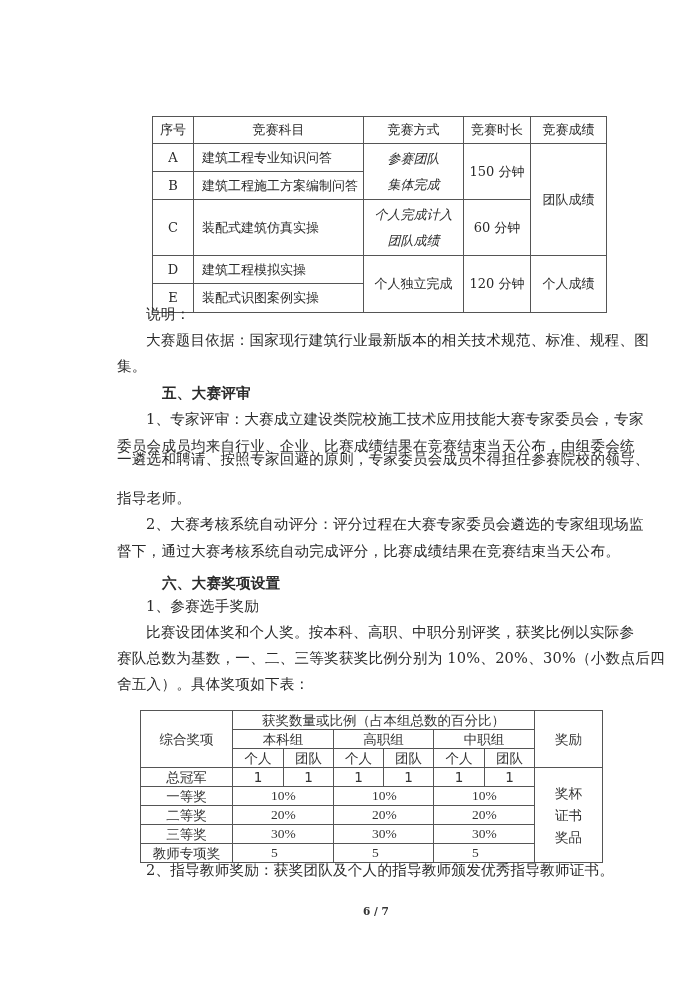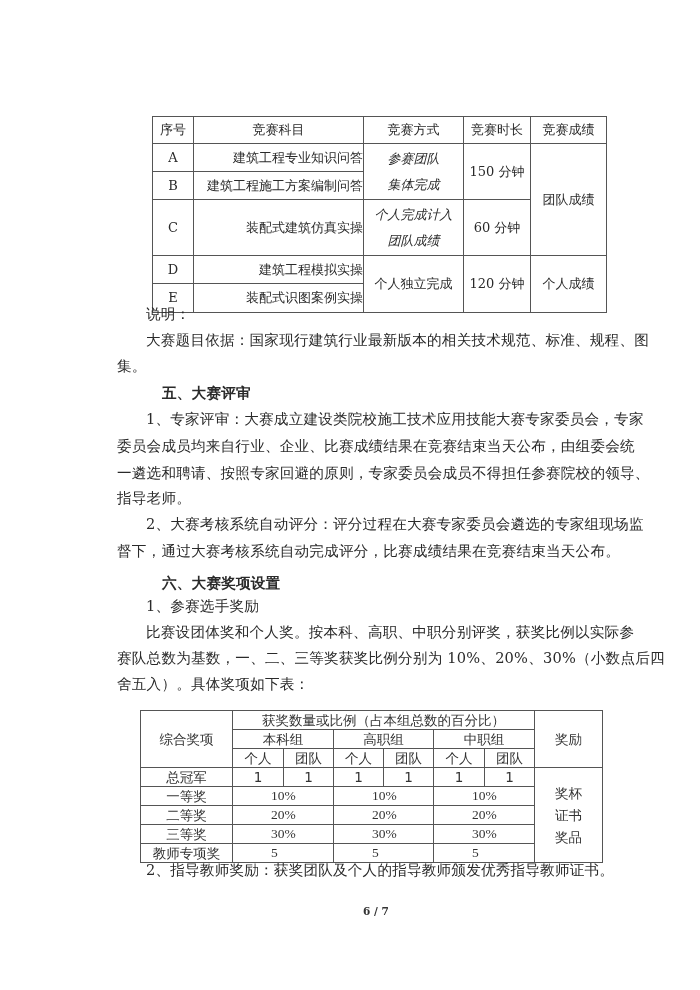--- a/index.html
+++ b/index.html
@@ -5,21 +5,21 @@
   html, body { margin:0; padding:0; }
   body {
     width:700px; height:990px; background:#ffffff; position:relative; overflow:hidden;
     font-family:"DejaVu Serif","Liberation Serif",serif; color:#2a2a2a;
   }
   .page { position:absolute; left:0; top:0; width:700px; height:990px; }
   table { border-collapse:collapse; position:absolute; table-layout:fixed; }
   td, th { border:1px solid #555; padding:0; text-align:center; font-weight:normal; vertical-align:middle; }
   #t1 { left:152px; top:116px; width:454px; font-size:13px; }
   #t1 td { line-height:26px; }
-  #t1 td.left { text-align:right; padding-left:8px; }
+  #t1 td.left { text-align:left; padding-left:8px; }
   #t1 td.stack { line-height:26px;font-style:italic; }
   #t2 { left:140px; top:710px; width:462px; font-size:13.5px; font-family:"DejaVu Sans","Liberation Sans",sans-serif; color:#333; }
   #t2 td { height:18px; line-height:18px; }
   #t2 td.pct { text-align:left; padding-left:38px;font-family:Liberation Serif, serif; }
   .line { position:absolute; left:117px; width:495px; font-size:14.6px; line-height:18px; white-space:nowrap; letter-spacing:0.2px; }
   .ind { left:146px; width:466px; }
   .bold { font-weight:bold;margin-left:16px; }
   .pagenum { position:absolute; left:0; width:752px; text-align:center; top:905px; font-size:10.5px; font-weight:bold; font-family:"DejaVu Serif",serif; color:#333; }
 </style>
 </head>
@@ -79,21 +79,21 @@
     </tr>
   </tbody>
     </table>
 
   <div class="line ind" style="top:331px">大赛题目依据：国家现行建筑行业最新版本的相关技术规范、标准、规程、图</div>
   <div class="line ind" style="top:305px">说明：</div>
   <div class="line" style="top:357px">集。</div>
   <div class="line ind bold" style="top:384px">五、大赛评审</div>
   <div class="line ind" style="top:410px">1、专家评审：大赛成立建设类院校施工技术应用技能大赛专家委员会，专家</div>
   <div class="line" style="top:437px">委员会成员均来自行业、企业、比赛成绩结果在竞赛结束当天公布，由组委会统</div>
-  <div class="line" style="top:464px">一遴选和聘请、按照专家回避的原则，专家委员会成员不得担任参赛院校的领导、</div>
+  <div class="line" style="top:450px">一遴选和聘请、按照专家回避的原则，专家委员会成员不得担任参赛院校的领导、</div>
   <div class="line" style="top:489px">指导老师。</div>
   <div class="line ind" style="top:515px">2、大赛考核系统自动评分：评分过程在大赛专家委员会遴选的专家组现场监</div>
   <div class="line" style="top:542px">督下，通过大赛考核系统自动完成评分，比赛成绩结果在竞赛结束当天公布。</div>
   <div class="line ind bold" style="top:574px">六、大赛奖项设置</div>
   <div class="line ind" style="top:597px">1、参赛选手奖励</div>
   <div class="line ind" style="top:623px">比赛设团体奖和个人奖。按本科、高职、中职分别评奖，获奖比例以实际参</div>
   <div class="line" style="top:649px">赛队总数为基数，一、二、三等奖获奖比例分别为 10%、20%、30%（小数点后四</div>
   <div class="line" style="top:675px">舍五入）。具体奖项如下表：</div>
 
   <table id="t2">

